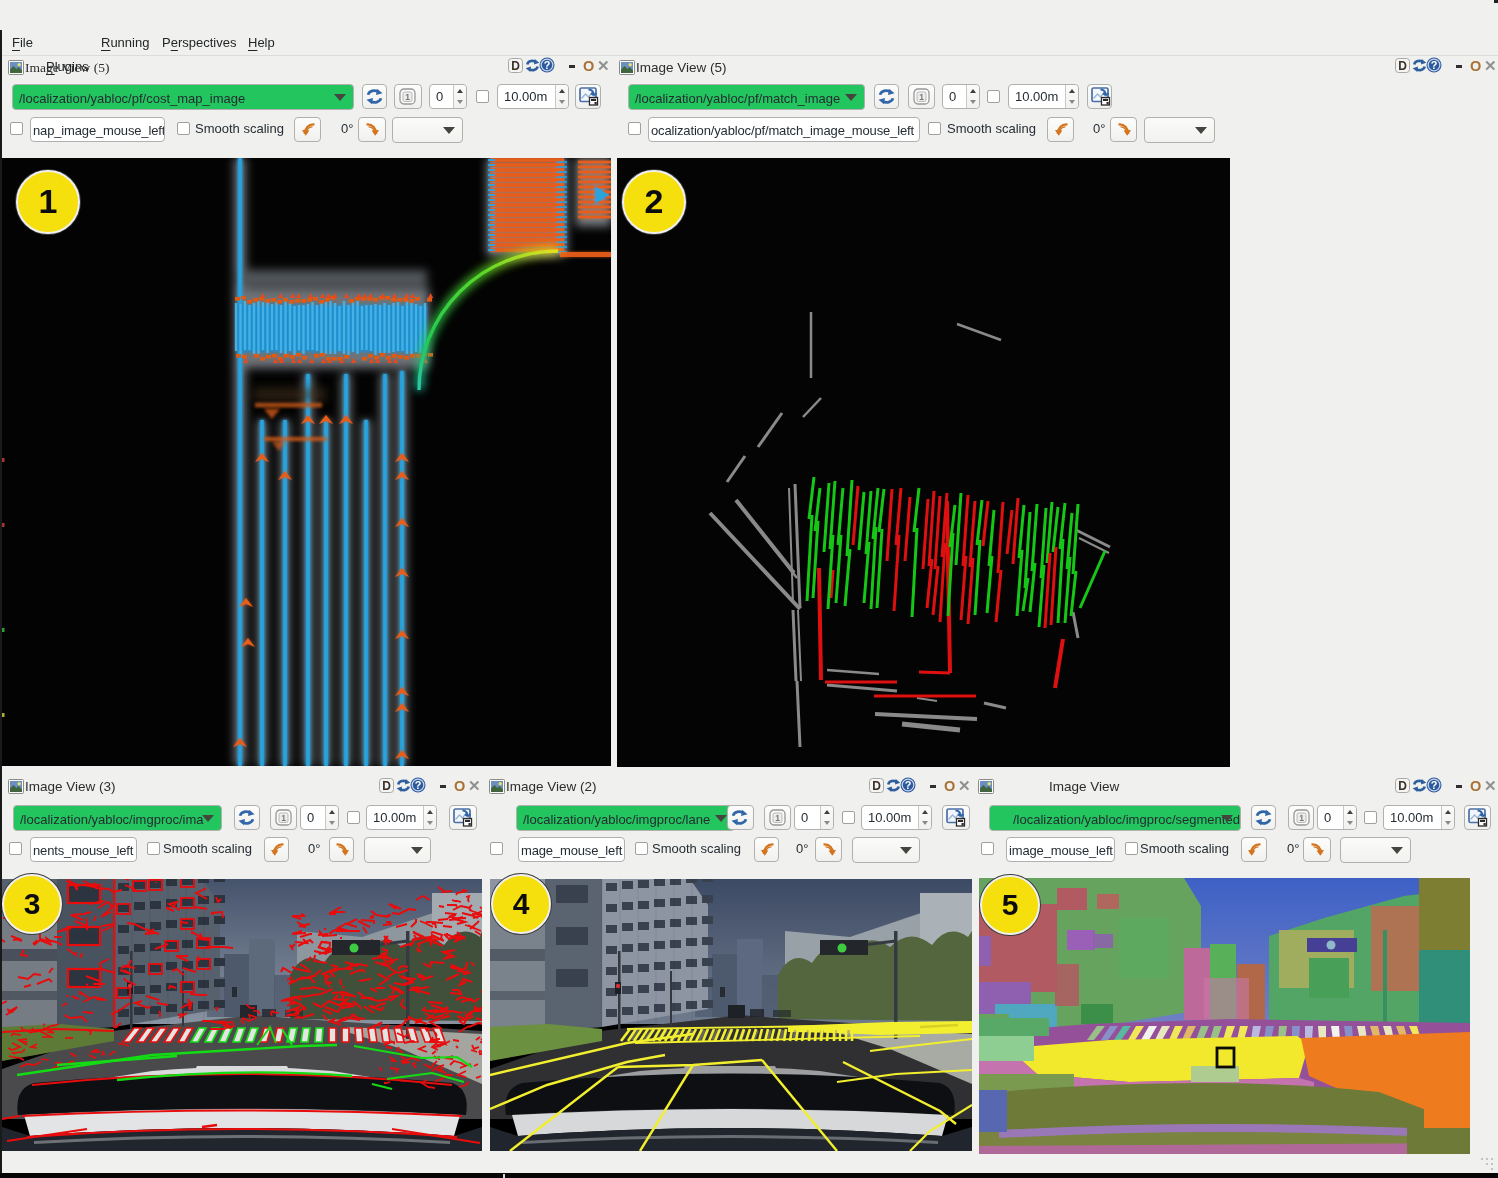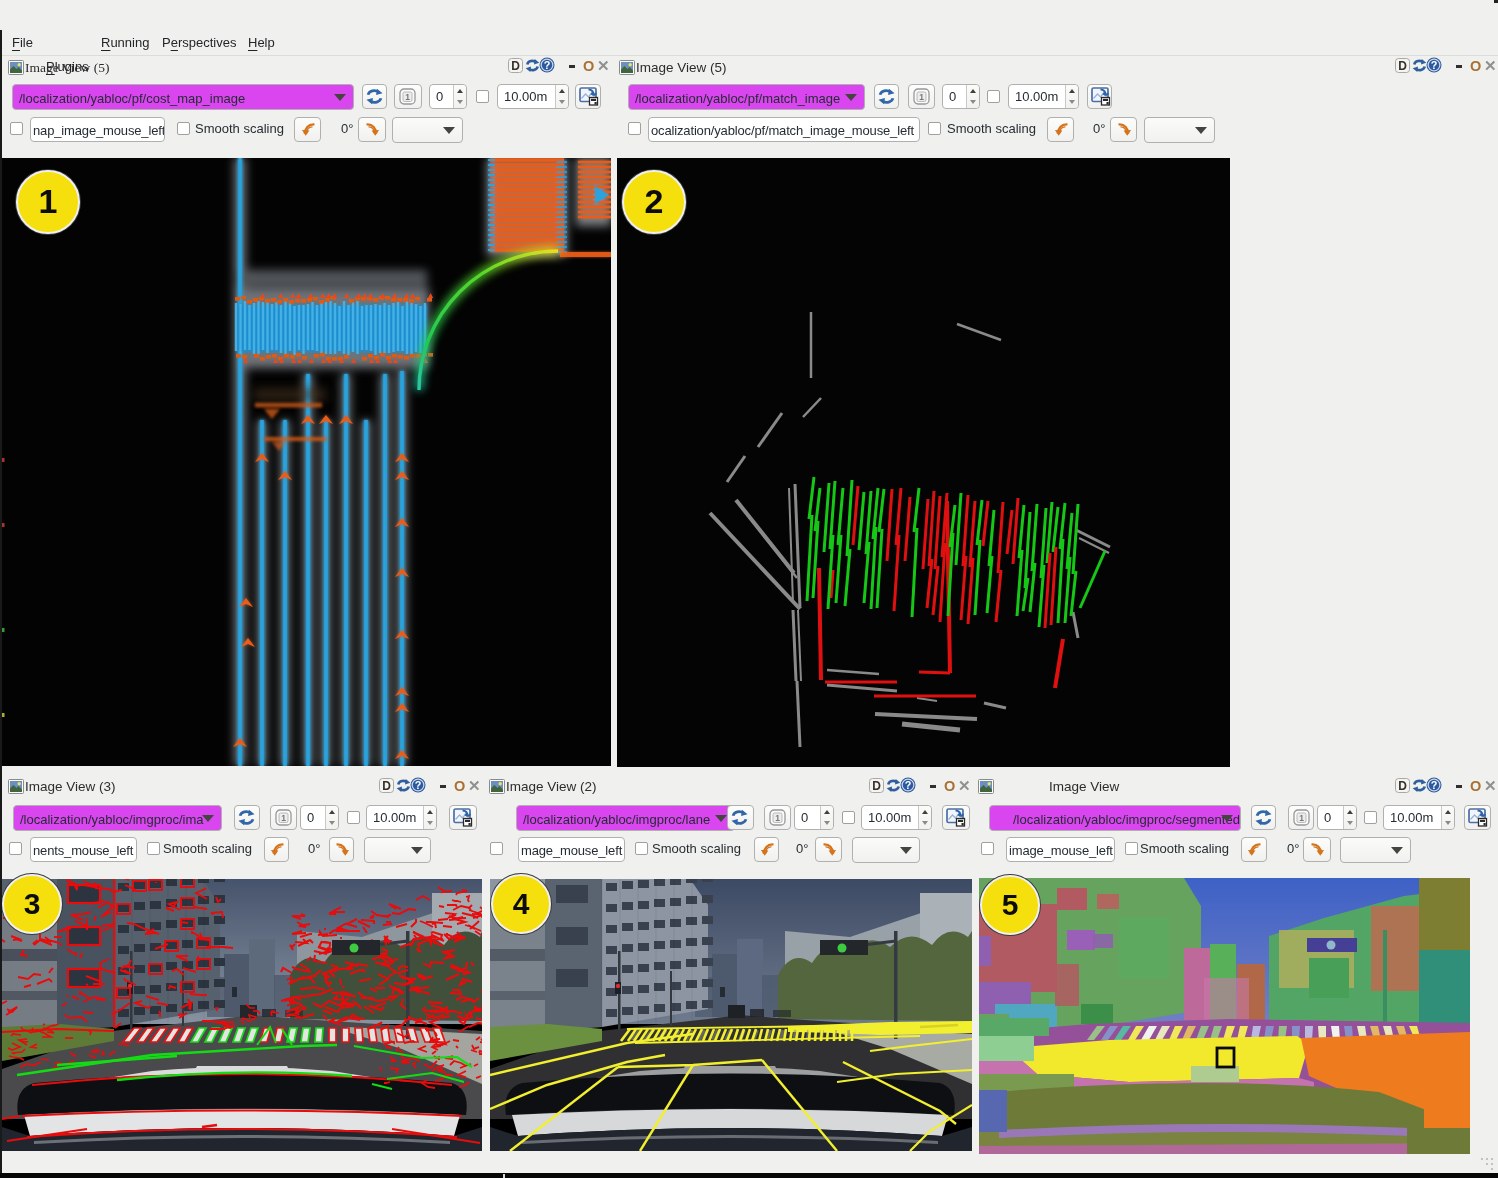--- a/index.html
+++ b/index.html
@@ -5,21 +5,21 @@
 *{box-sizing:border-box;font-family:"Liberation Sans",sans-serif;}
 #win{position:absolute;left:0;top:0;width:1498px;height:1173px;background:#f0f0ee;}
 .abs{position:absolute;}
 #titlebar{position:absolute;left:0;top:0;width:1498px;height:28px;background:#ebebe9;}
 #title{position:absolute;top:5px;width:100%;text-align:center;font-size:14px;font-weight:bold;color:#3d3d3d;}
 .winbtn{position:absolute;top:1px;width:21px;height:21px;border-radius:50%;background:#dbdbd9;}
 .menu-item{position:absolute;top:35px;font-size:13px;color:#232627;}
 .menu-item u{text-decoration:underline;text-underline-offset:2.5px;}
 .phead-ic{position:absolute;width:16px;height:15px;}
 .ptitle{position:absolute;font-size:13.5px;color:#2d2d2d;}
-.combo{position:absolute;height:26px;background:#d946ef;border:1px solid #b0b0ae;border-radius:4px;font-size:13px;color:#252d33;padding:5.5px 0 0 6px;white-space:nowrap;overflow:hidden;}
+.combo{position:absolute;height:26px;background:#22c55e;border:1px solid #b0b0ae;border-radius:4px;font-size:13px;color:#252d33;padding:5.5px 0 0 6px;white-space:nowrap;overflow:hidden;}
 .combo .arr{position:absolute;right:7px;top:9px;width:0;height:0;border-left:6px solid transparent;border-right:6px solid transparent;border-top:7px solid #45453f;}
 .combo.empty{background:linear-gradient(#fbfbfa,#f1f1ef);}
 .tfield{position:absolute;height:25px;background:#fff;border:1px solid #b0b0ae;border-radius:4px;font-size:13px;color:#252d33;letter-spacing:-0.15px;padding:4.5px 0 0 2px;white-space:nowrap;overflow:hidden;}
 .btn{position:absolute;height:25px;background:linear-gradient(#fdfdfc,#f0f0ee);border:1px solid #b0b0ae;border-radius:4px;}
 .chk{position:absolute;width:13px;height:13px;background:#fff;border:1px solid #a0a09e;border-radius:2px;}
 .lbl{position:absolute;font-size:13px;color:#252d33;white-space:nowrap;}
 .spin{position:absolute;height:25px;background:#fff;border:1px solid #b0b0ae;border-radius:4px;font-size:13px;color:#252d33;padding:4px 0 0 6px;}
 .spin .sect{position:absolute;right:0;top:0;width:13px;height:23px;border-left:1px solid #c8c8c6;background:linear-gradient(#fbfbfa,#f1f1ef);border-radius:0 4px 4px 0;}
 .spin .ua{position:absolute;right:3px;top:4px;width:0;height:0;border-left:3.5px solid transparent;border-right:3.5px solid transparent;border-bottom:4.5px solid #3f3f3d;}
 .spin .da{position:absolute;right:3px;bottom:4px;width:0;height:0;border-left:3.5px solid transparent;border-right:3.5px solid transparent;border-top:4.5px solid #8a8a88;}

